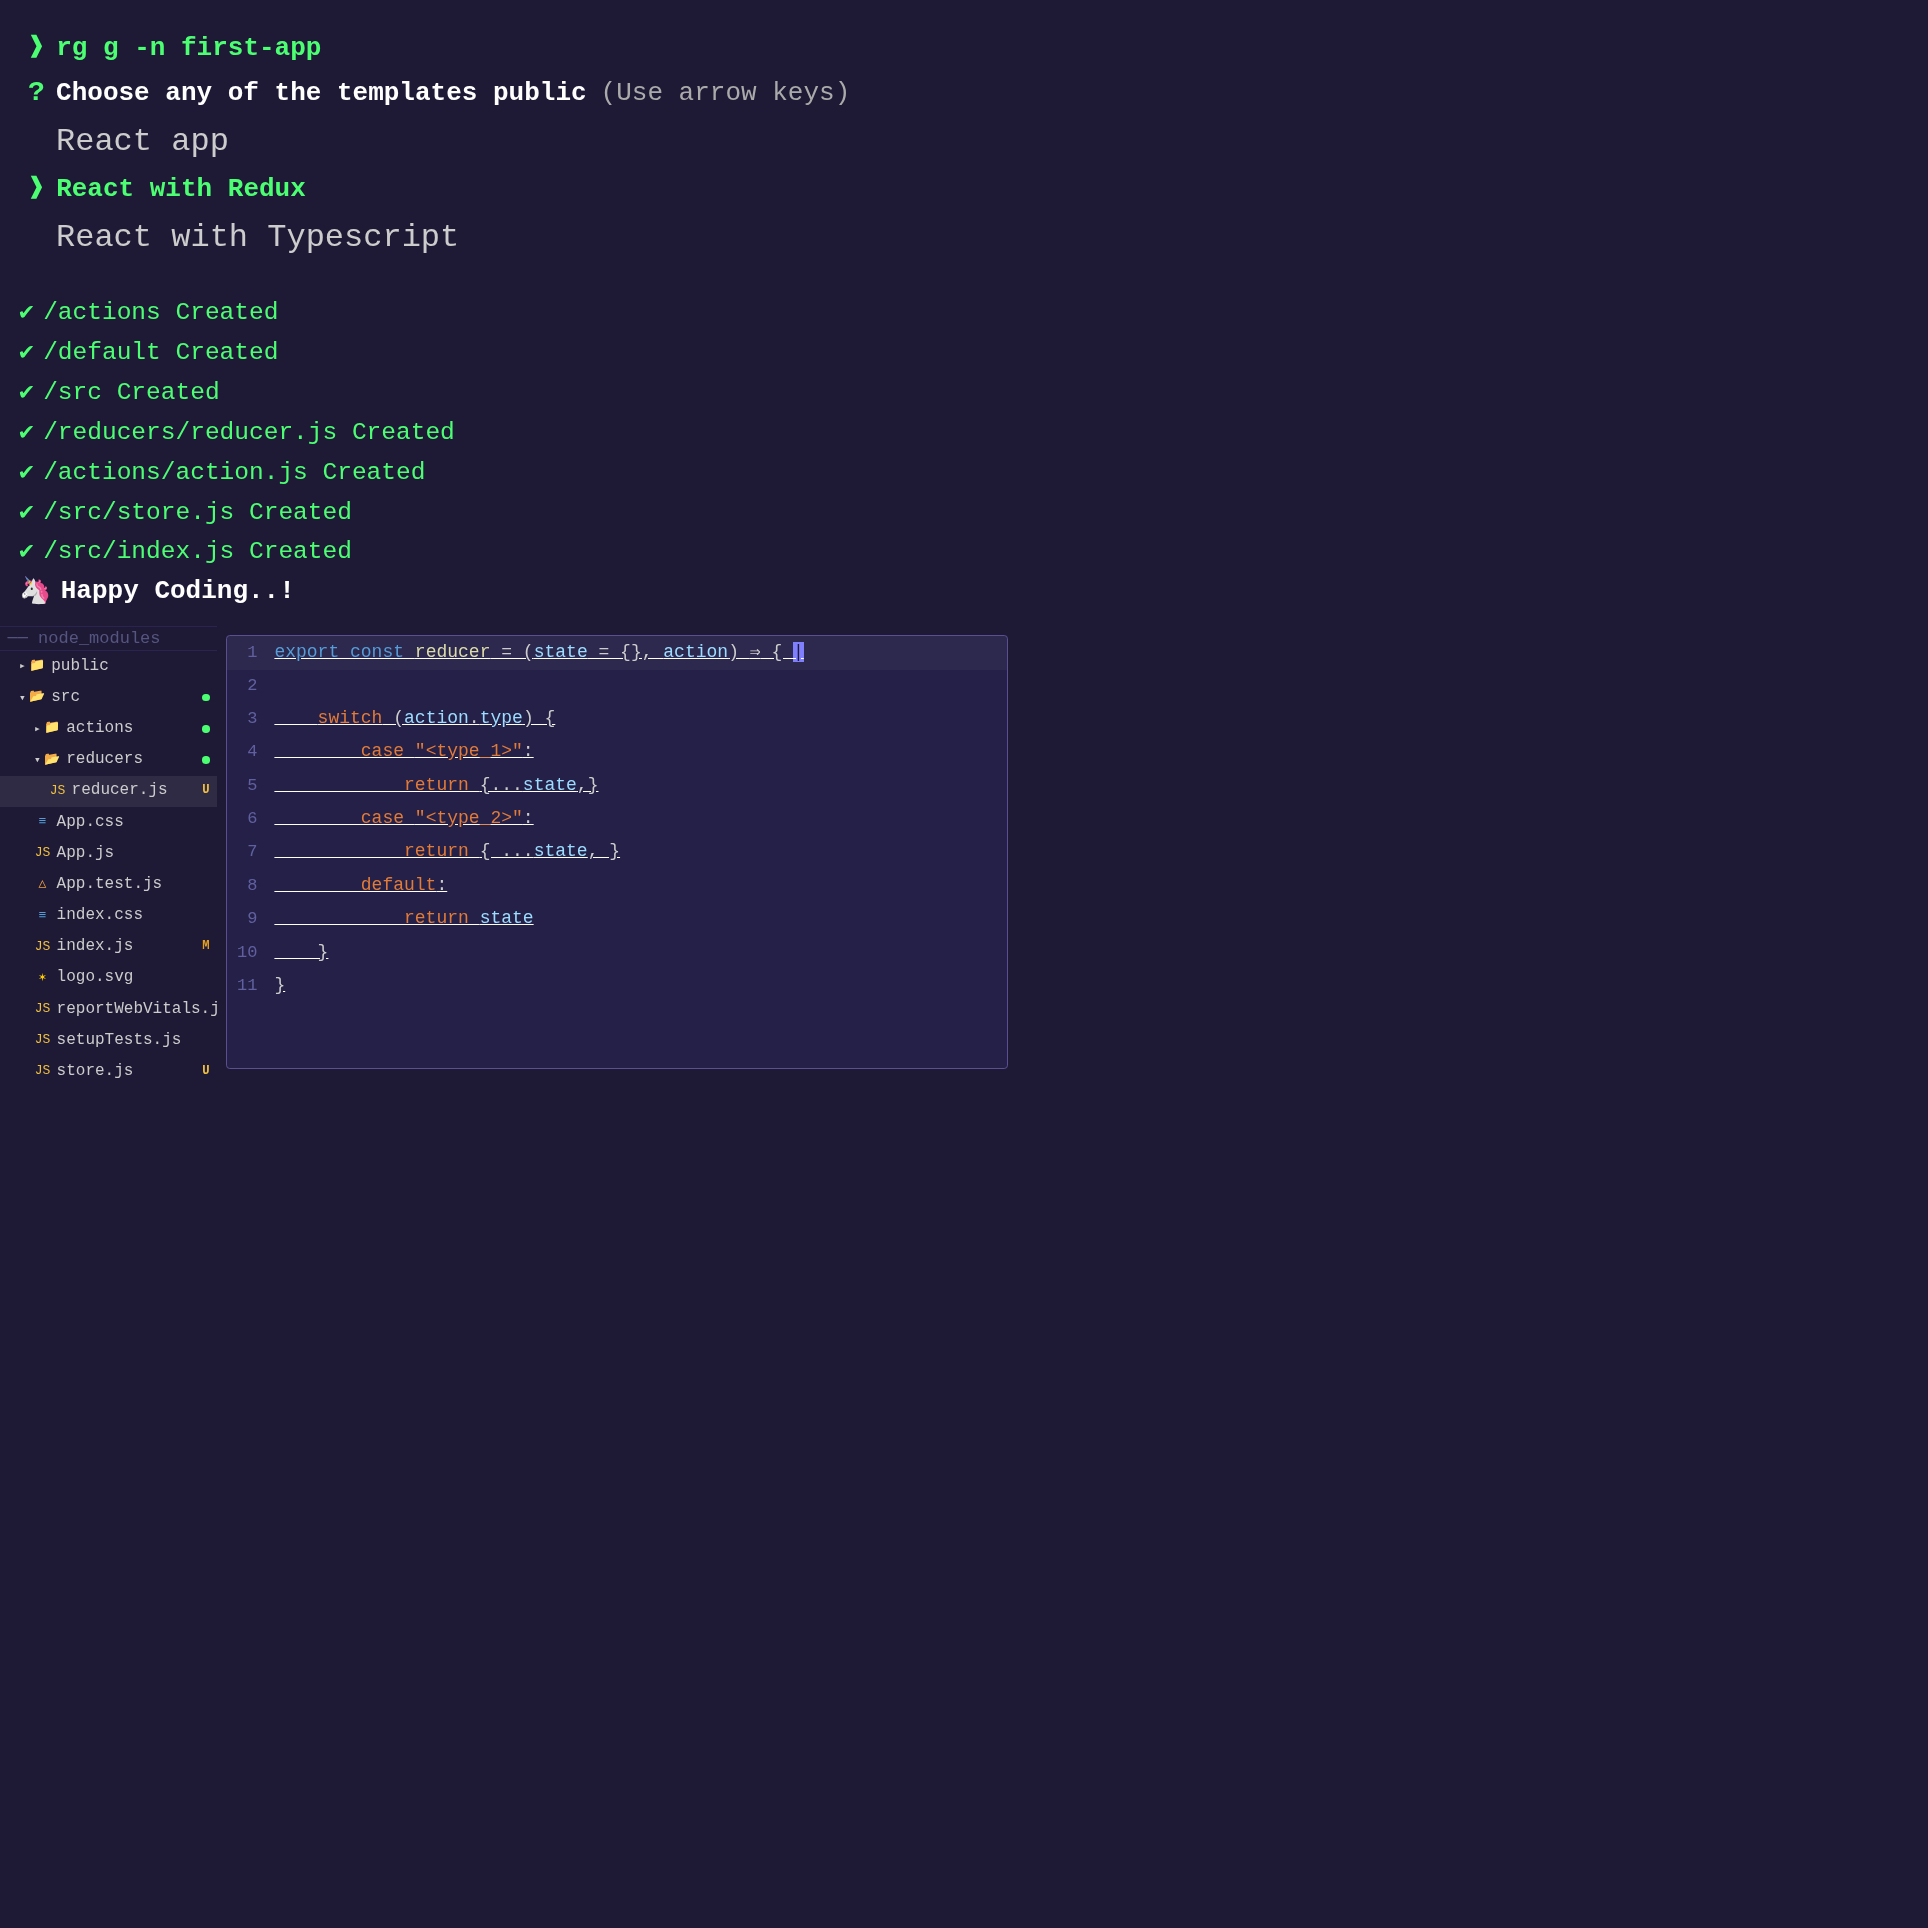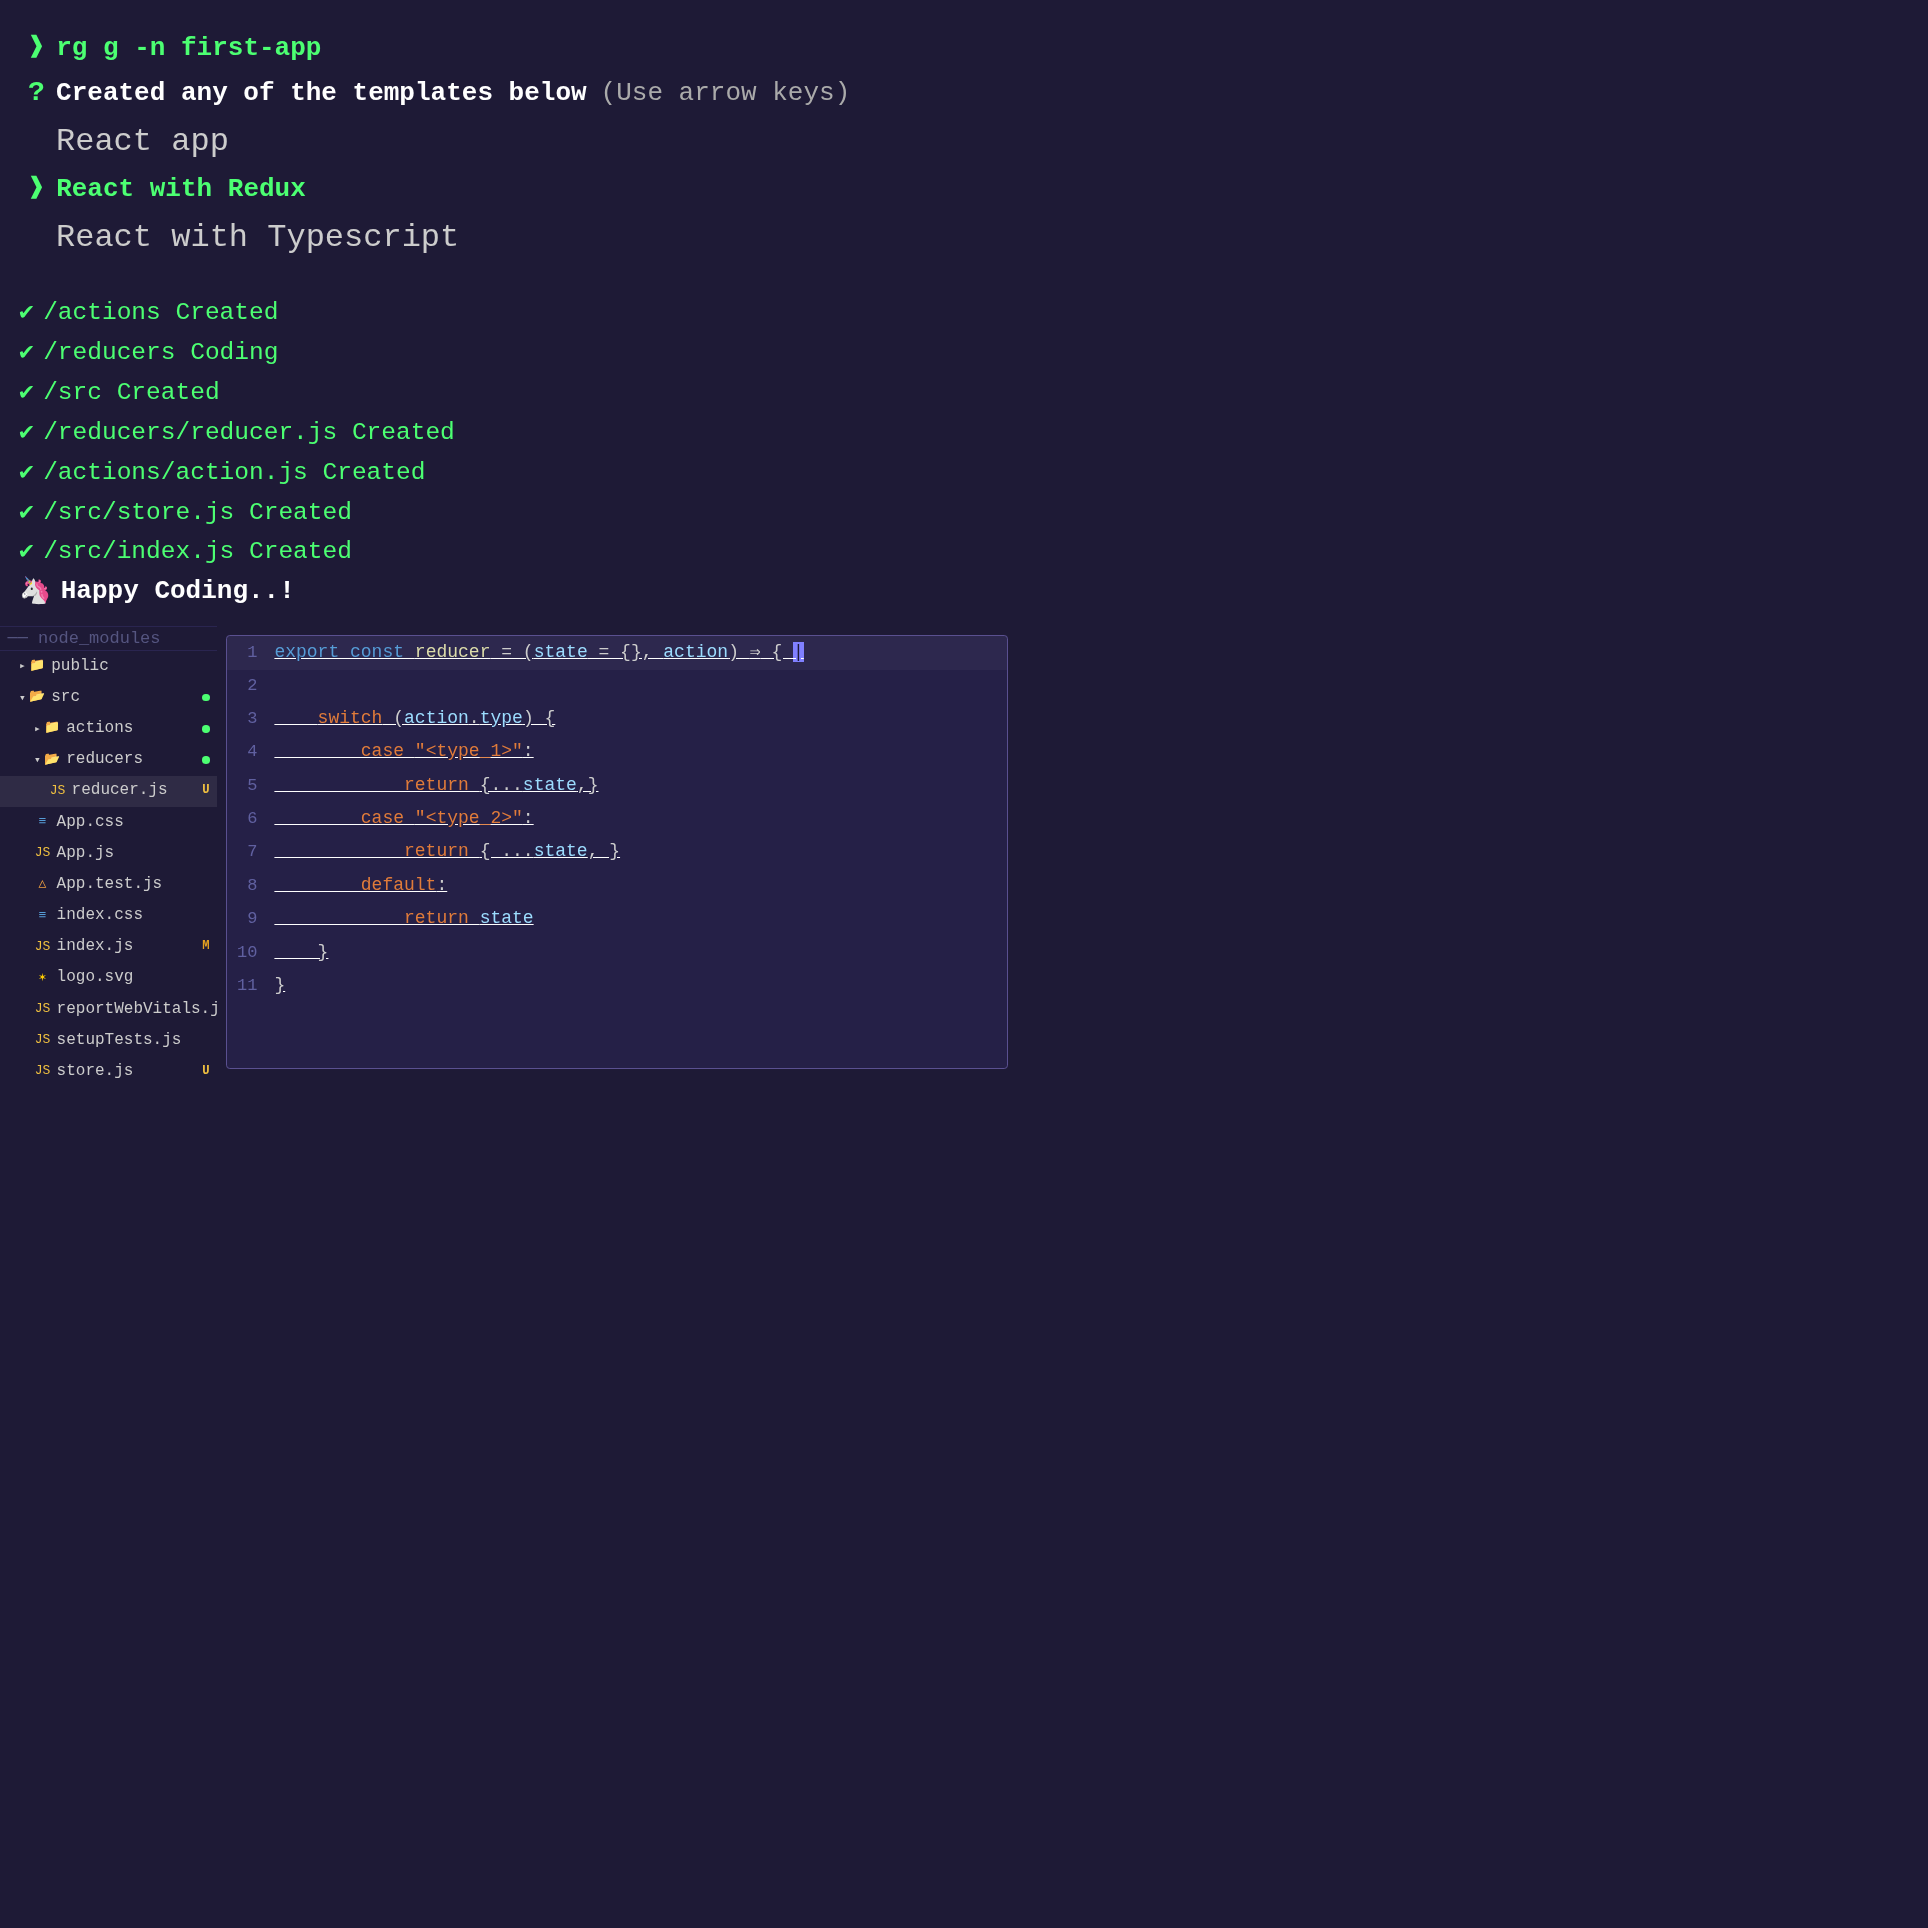--- a/index.html
+++ b/index.html
@@ -246,21 +246,21 @@
 
 <div class="terminal-section">
 
   <div class="terminal-line">
     <span class="prompt-arrow">❱</span>
     <span class="cmd-text">rg g -n first-app</span>
   </div>
 
   <div class="terminal-line">
     <span class="prompt-question">?</span>
-    <span class="question-main">Created any of the templates below</span>
+    <span class="question-main">Choose any of the templates public</span>
     <span class="question-hint">(Use arrow keys)</span>
   </div>
 
   <div class="menu-item">
     <span>React app</span>
   </div>
 
   <div class="terminal-line menu-item-selected">
     <span class="prompt-arrow">❱</span>
     <span class="selected-text">React with Redux</span>
@@ -272,21 +272,21 @@
 
 </div>
 
 <div class="creation-log">
   <div class="log-line">
     <span class="check-icon">✔</span>
     <span class="log-text">/actions Created</span>
   </div>
   <div class="log-line">
     <span class="check-icon">✔</span>
-    <span class="log-text">/reducers Coding</span>
+    <span class="log-text">/default Created</span>
   </div>
   <div class="log-line">
     <span class="check-icon">✔</span>
     <span class="log-text">/src Created</span>
   </div>
   <div class="log-line">
     <span class="check-icon">✔</span>
     <span class="log-text">/reducers/reducer.js Created</span>
   </div>
   <div class="log-line">

